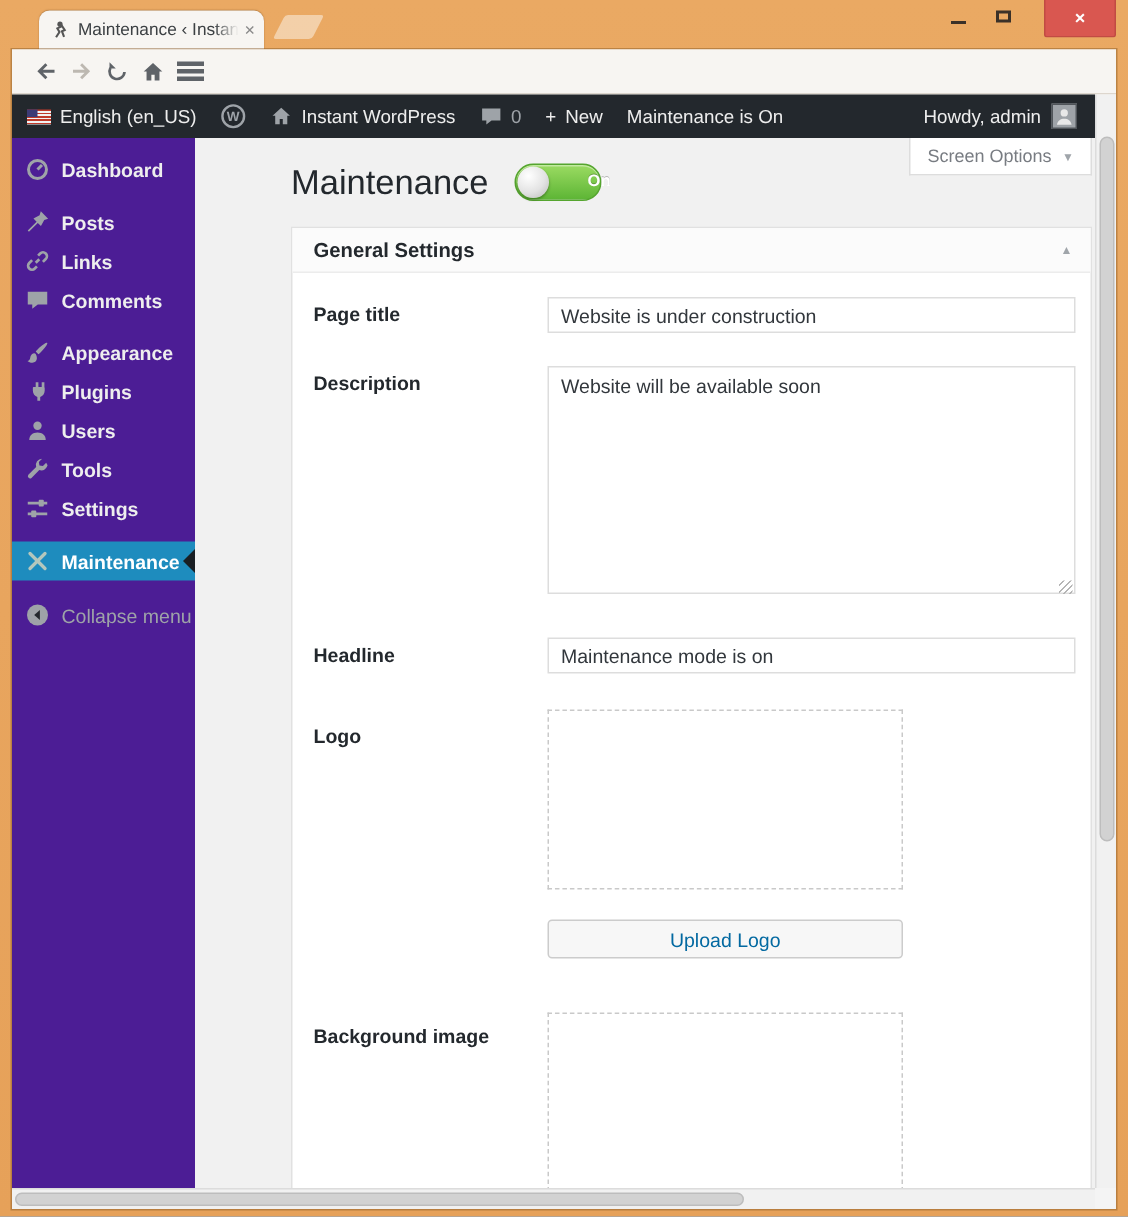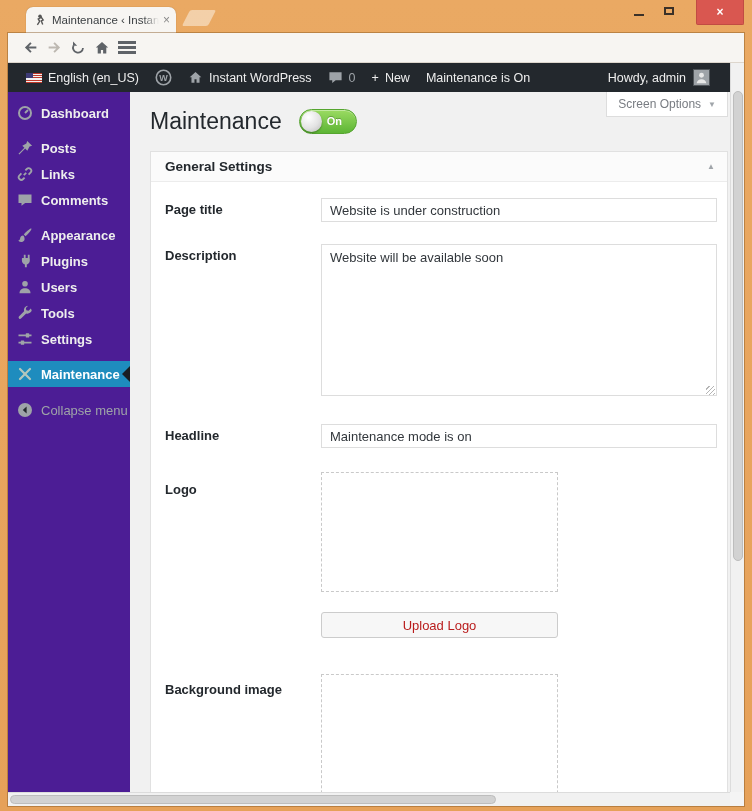--- a/index.html
+++ b/index.html
@@ -33,47 +33,47 @@
   .omnibox{flex:1;height:22px;margin:0 8px 0 6px;background:#fff;border:1px solid #d4cfc8;border-radius:3px;
            display:flex;align-items:center;padding:0 7px;overflow:hidden;}
   .url{font-size:13px;white-space:nowrap;overflow:hidden;margin-left:6px;flex:1;}
   .url-host{color:#202124;}
   .url-rest{color:#80868b;}
   .menu-icon{width:18px;height:13px;flex:none;margin:0 4px;border-top:3px solid #5f6368;border-bottom:3px solid #5f6368;position:relative;}
   .menu-icon::after{content:"";position:absolute;left:0;right:0;top:2px;height:3px;background:#5f6368;}
 
   
   .adminbar{position:absolute;left:0;top:30px;width:722px;height:29px;background:#23282d;display:flex;align-items:center;
-            padding:0 18px;color:#eee;font-size:12.5px;}
+            padding:0 10px;color:#eee;font-size:12.5px;}
   .ab-item{display:flex;align-items:center;gap:6px;margin-right:16px;white-space:nowrap;}
   .flag{width:16px;height:10px;background:repeating-linear-gradient(180deg,#bf3a2b 0 1.1px,#f2f2f2 1.1px 2.2px);position:relative;flex:none;}
   .flag::after{content:"";position:absolute;left:0;top:0;width:7px;height:5.5px;background:#3d3b76;}
   .ab-count{color:#9ea3a8;}
   .ab-right{margin-left:auto;display:flex;align-items:center;gap:7px;margin-right:2px;text-align:right;}
   .avatar{width:17px;height:17px;background:#9ea3a8;border:1px solid #50555a;flex:none;display:block;}
 
   
   .sidebar{position:absolute;left:0;top:59px;width:122px;height:700px;background:#4c1d95;padding-top:8px;}
   .sb-item{height:26px;display:flex;align-items:center;gap:8px;padding-left:9px;color:#eee;font-size:13px;font-weight:600;position:relative;}
   .sb-gap{margin-top:9px;}
   .sb-item.active{background:#1e8cbe;color:#fff;}
   .sb-item.active::after{content:"";position:absolute;right:0;top:50%;margin-top:-8px;
       border-top:8px solid transparent;border-bottom:8px solid transparent;border-right:8px solid #191e23;}
   .sb-item .icon{width:16px;height:16px;flex:none;}
   .sb-collapse{color:#9ea3a8;font-weight:400;margin-top:10px;}
 
   
-  .content{position:absolute;left:122px;top:59px;width:600px;height:700px;background:#f1f1f1;overflow:hidden;}
+  .content{position:absolute;left:122px;top:59px;width:600px;height:700px;background:#f1f1f1;overflow:hidden;padding-left:44px;}
   .screen-options{position:absolute;top:0;right:2px;background:#fff;border:1px solid #ddd;border-top:none;
                   padding:5px 11px;font-size:12px;color:#787c82;display:flex;align-items:center;gap:7px;}
   .so-arrow{font-size:8px;color:#a0a5aa;}
   .page-head{display:flex;align-items:center;gap:17px;margin:12px 0 0 20px;height:34px;}
   .page-title{font-size:23px;font-weight:400;color:#23282d;margin:0;}
   .toggle{width:58px;height:25px;border-radius:13px;background:linear-gradient(#9bdb62,#5db535);
-          border:1px solid #55a52f;display:flex;align-items:center;box-shadow:inset 0 1px 0 rgba(255,255,255,.4);}
+          border:1px solid #55a52f;display:flex;align-items:center;box-shadow:inset 0 1px 0 rgba(255,255,255,.4);gap:21px;}
   .knob{width:21px;height:21px;border-radius:50%;margin-left:1px;flex:none;
         background:radial-gradient(circle at 35% 30%,#ffffff,#e3e3e3 55%,#b9b9b9);box-shadow:0 1px 2px rgba(0,0,0,.35);}
   .toggle-label{color:#fff;font-size:11px;font-weight:bold;margin-left:5px;text-shadow:0 -1px 0 rgba(0,0,0,.25);}
 
   .panel{margin:13px 2px 0 20px;background:#fff;border:1px solid #e1e1e1;height:700px;}
   .panel-head{height:30px;background:#fbfbfb;border-bottom:1px solid #ececec;display:flex;align-items:center;
               justify-content:space-between;padding:0 12px 0 14px;font-size:13.5px;font-weight:600;color:#23282d;}
   .panel-arrow{font-size:8px;color:#a0a5aa;}
   .panel-body{padding:16px 10px 0 14px;}
   .frow{display:flex;}
@@ -82,21 +82,21 @@
   .txt-input{width:100%;height:24px;border:1px solid #ddd;background:#fff;font-size:13px;color:#32373c;padding:0 8px;outline:none;}
   .txt-area{width:100%;height:152px;border:1px solid #ddd;background:#fff;font-size:13px;color:#32373c;
             padding:5px 8px;resize:none;outline:none;position:relative;}
   .ta-wrap{position:relative;}
   .ta-grip{position:absolute;right:2px;bottom:5px;width:9px;height:9px;
            background:repeating-linear-gradient(135deg,transparent 0 2px,#b5b5b5 2px 3px);}
   .dashed{border:1px dashed #c9c9c9;background:#fff;}
   .logo-box{width:237px;height:120px;}
   .bg-box{width:237px;height:175px;}
   .upload-btn{display:block;width:237px;height:26px;margin-top:20px;background:#f7f7f7;border:1px solid #ccc;
-              border-radius:3px;font-size:13px;color:#b91c1c;text-align:center;line-height:24px;}
+              border-radius:3px;font-size:13px;color:#0369a1;text-align:center;line-height:24px;}
 
   
   .vscroll{position:absolute;left:722px;top:30px;width:14px;height:729px;background:#f1f1f1;border-left:1px solid #dcdcdc;}
   .vthumb{position:absolute;left:2px;top:28px;width:10px;height:470px;background:#d2d2d2;border:1px solid #bdbdbd;border-radius:6px;}
   .hscroll{position:absolute;left:0;top:759px;width:722px;height:14px;background:#f1f1f1;border-top:1px solid #dcdcdc;}
   .hthumb{position:absolute;left:2px;top:2px;width:486px;height:9px;background:#d2d2d2;border:1px solid #bdbdbd;border-radius:6px;}
   .scorner{position:absolute;left:722px;top:759px;width:14px;height:14px;background:#f4f4f4;}
   svg{display:block;}
 </style>
 </head>

